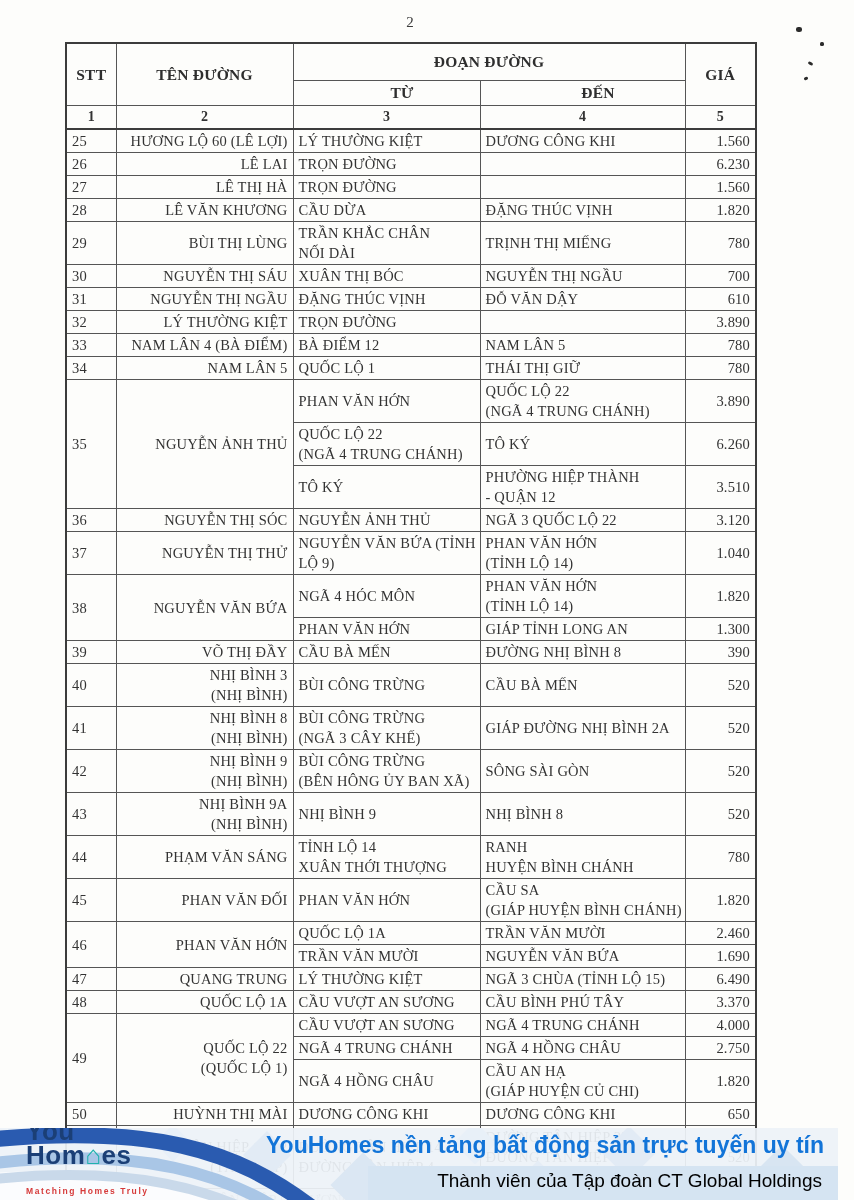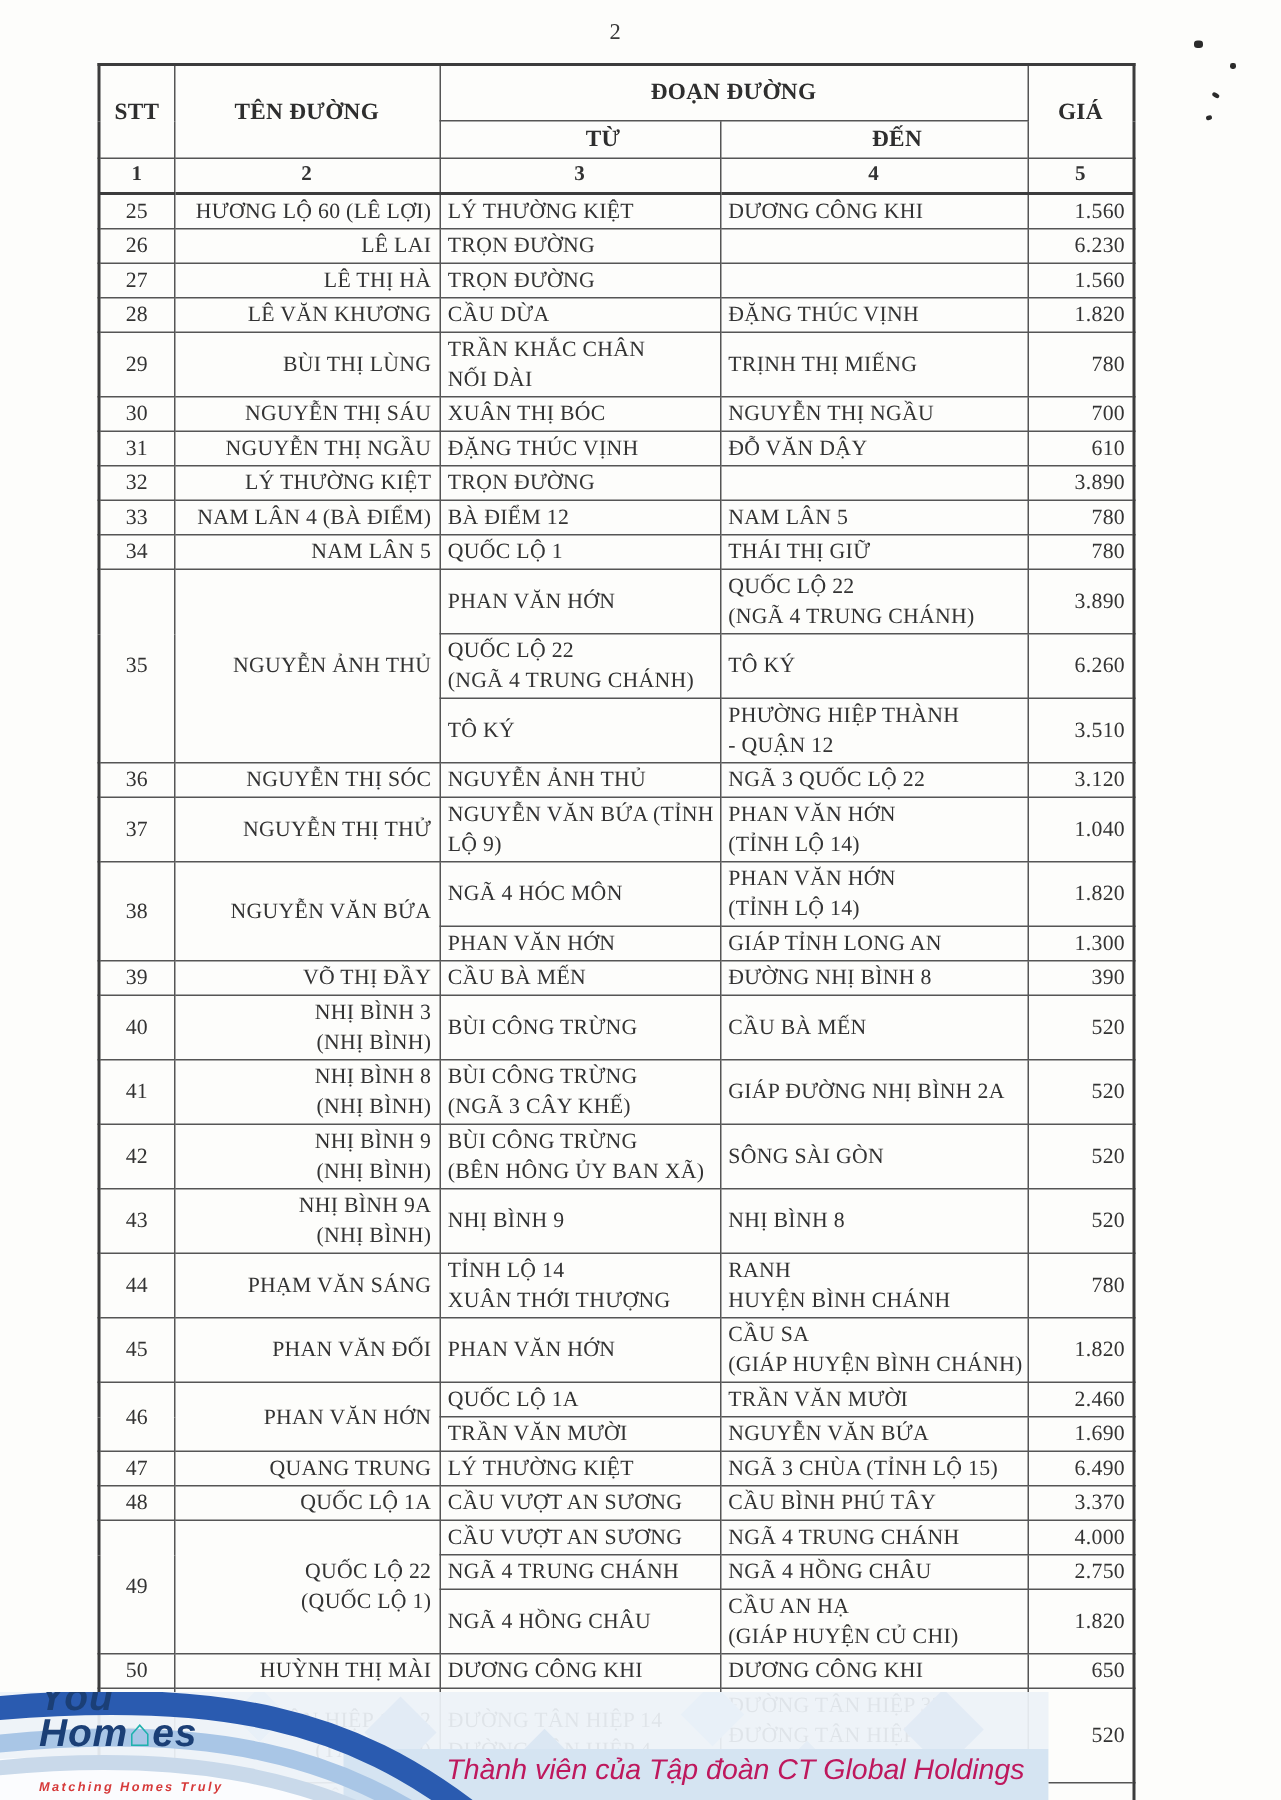--- a/index.html
+++ b/index.html
@@ -35,34 +35,33 @@
   .price-table thead th{
     font-weight:bold;text-align:center;font-size:15.5px;color:#2e2e2e;
   }
   .price-table tr.head-main th{height:34px;}
   .price-table tr.head-sub th{height:22px;padding-left:36px;}
   .price-table tr.colnums td{
     height:20px;text-align:center;font-weight:600;font-size:14px;
     border-bottom:2px solid #3c3c3c;
   }
   .price-table td .line{white-space:nowrap;line-height:20px;}
-  .c-stt{text-align:center;font-size:14px;}
+  .c-stt{font-size:14px;}
   .c-name{text-align:right;}
   .c-from{text-align:left;}
   .c-to{text-align:left;}
   .c-price{text-align:right;padding-right:7px;}
   tr.faded{opacity:0.5;}
 
   
   .banner{
-    position:absolute;left:0;bottom:0;width:699px;height:72px;
+    position:absolute;left:0;bottom:0;width:838px;height:72px;
     background:rgba(237,242,248,0.93);
     font-family:"Liberation Sans","DejaVu Sans",sans-serif;
     overflow:hidden;
-    font-style:italic;
   }
   .banner .dm{position:absolute;transform:rotate(45deg);z-index:1;}
   .banner .subline-strip{
     position:absolute;right:0;top:38px;width:470px;height:34px;
     background:#d5e4f2;z-index:2;
   }
   .banner svg.swoosh{position:absolute;left:0;top:0;z-index:4;}
   .logo{
     position:absolute;left:26px;bottom:4px;z-index:5;
     color:#1b3f76;font-weight:bold;line-height:0.92;
@@ -73,21 +72,21 @@
   .logo .tagline{
     display:block;margin-top:20px;
     font-size:8.5px;font-weight:bold;color:#d63a3a;letter-spacing:1.6px;
   }
   .banner .headline{
     position:absolute;right:14px;top:4px;z-index:5;
     font-size:23px;font-weight:bold;color:#1274d8;white-space:nowrap;
   }
   .banner .subline{
     position:absolute;right:16px;top:42px;z-index:5;
-    font-size:19px;color:#be185d;white-space:nowrap;
+    font-size:19px;color:#000000;white-space:nowrap;
   }
 </style>
 </head>
 <body>
 
 <div class="page-number">2</div>
 
 <div class="speck s1"></div>
 <div class="speck s2"></div>
 <div class="speck s3"></div>
@@ -704,14 +703,15 @@
     <path d="M-15,36 C140,18 230,44 300,96" stroke="#a9c6e6" stroke-width="12" fill="none"></path>
     <path d="M-15,12 C150,-4 235,20 315,82" stroke="#2a5bb0" stroke-width="16" fill="none"></path>
   </svg>
 
   <div class="logo">
     <span class="l-top">You</span>
     <span class="l-bottom"><span>Hom</span><span class="house">⌂</span><span>es</span></span>
     <span class="tagline">Matching Homes Truly</span>
   </div>
 
+  <div class="headline">YouHomes nền tảng bất động sản trực tuyến uy tín</div>
   <div class="subline">Thành viên của Tập đoàn CT Global Holdings</div>
 </div>
 
 </body></html>

